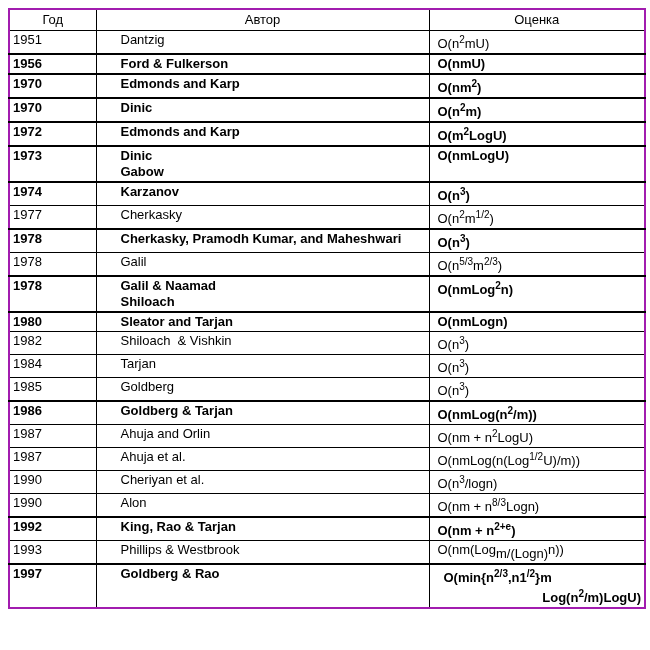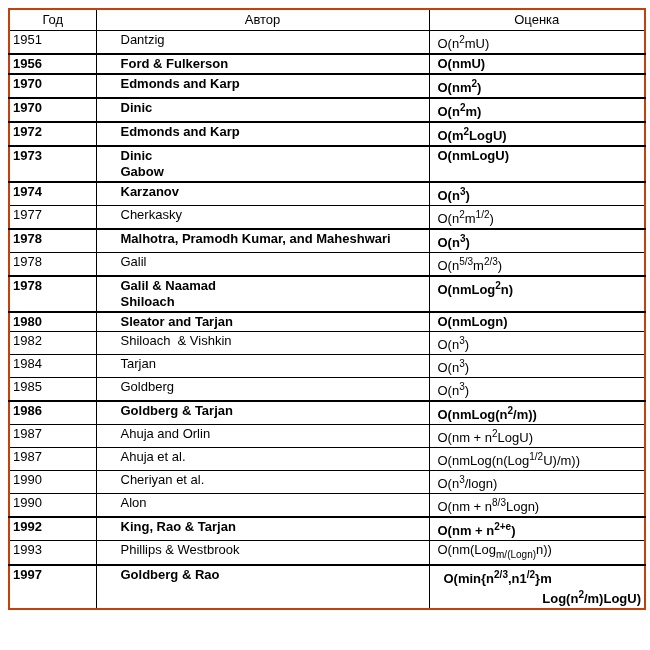--- a/index.html
+++ b/index.html
@@ -6,21 +6,21 @@
     margin:0; padding:0;
     width:650px; height:650px;
     background:#ffffff;
     font-family:"Liberation Sans","DejaVu Sans",sans-serif;
     color:#000;
     overflow:hidden;
   }
   .page{ padding:8px 6px 0 8px; }
   table.algo{
     border-collapse:collapse;
-    border:2px solid #c2410c;
+    border:2px solid #a21caf;
     width:636px;
     table-layout:fixed;
     font-size:13px;
   }
   col.c-year{ width:87px; }
   col.c-author{ width:333px; }
   col.c-formula{ width:216px; }
   th,td{
     border:1px solid #000;
     padding:1px 3px;
@@ -40,21 +40,21 @@
   tr.bold{ font-weight:bold; }
   tr.bold td{ border-top:2px solid #000; }
   td.formula .line:first-child:not(:only-child){ padding-left:6px; }
   td.formula .line + .line{ margin-left:-4px;text-align:right; }
   sup{
     font-size:10px;
     vertical-align:5px;
     line-height:16px;
   }
   sub{
-    font-size:10px;
+    font-size:13px;
     vertical-align:-4px;
     line-height:16px;
   }
 </style>
 </head>
 <body>
 
 <div class="page">
   <table class="algo">
     <colgroup>
@@ -139,21 +139,21 @@
           <td class="author">
             <div class="line">Cherkasky</div>
           </td>
           <td class="formula">
             <div class="line"><span>O(n</span><sup>2</sup><span>m</span><sup>1/2</sup><span>)</span></div>
           </td>
         </tr>
         <tr class="bold">
           <td class="year">1978</td>
           <td class="author">
-            <div class="line">Malhotra, Pramodh Kumar, and Maheshwari</div>
+            <div class="line">Cherkasky, Pramodh Kumar, and Maheshwari</div>
           </td>
           <td class="formula">
             <div class="line"><span>O(n</span><sup>3</sup><span>)</span></div>
           </td>
         </tr>
         <tr>
           <td class="year">1978</td>
           <td class="author">
             <div class="line">Galil</div>
           </td>

